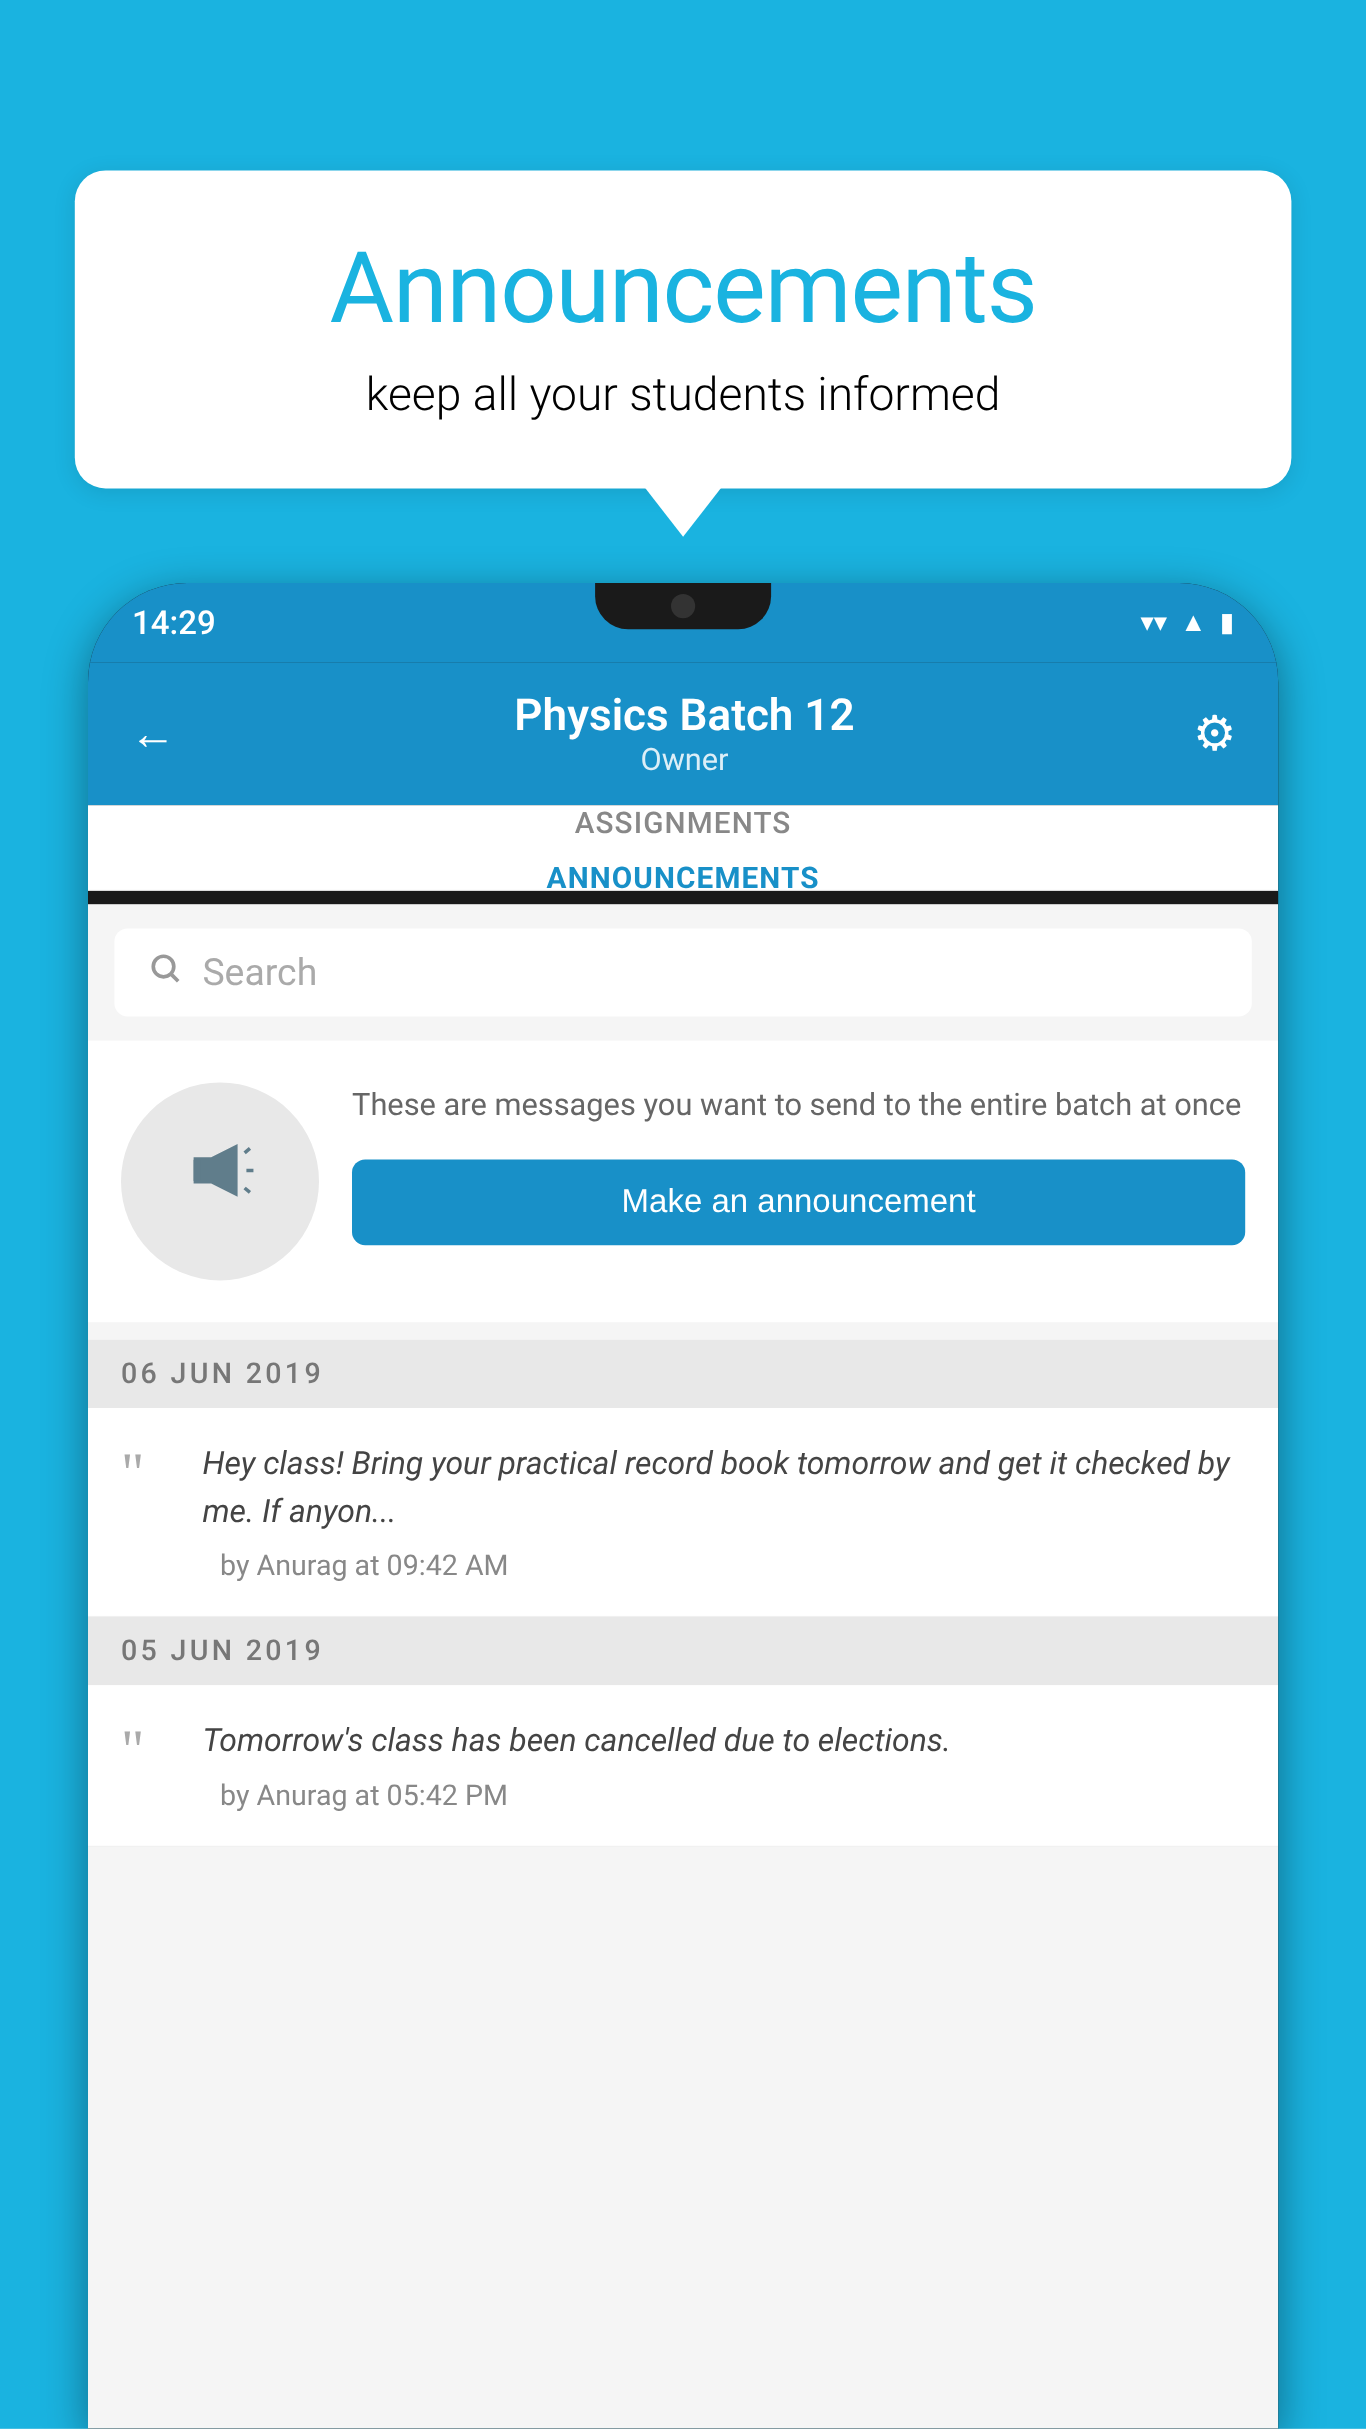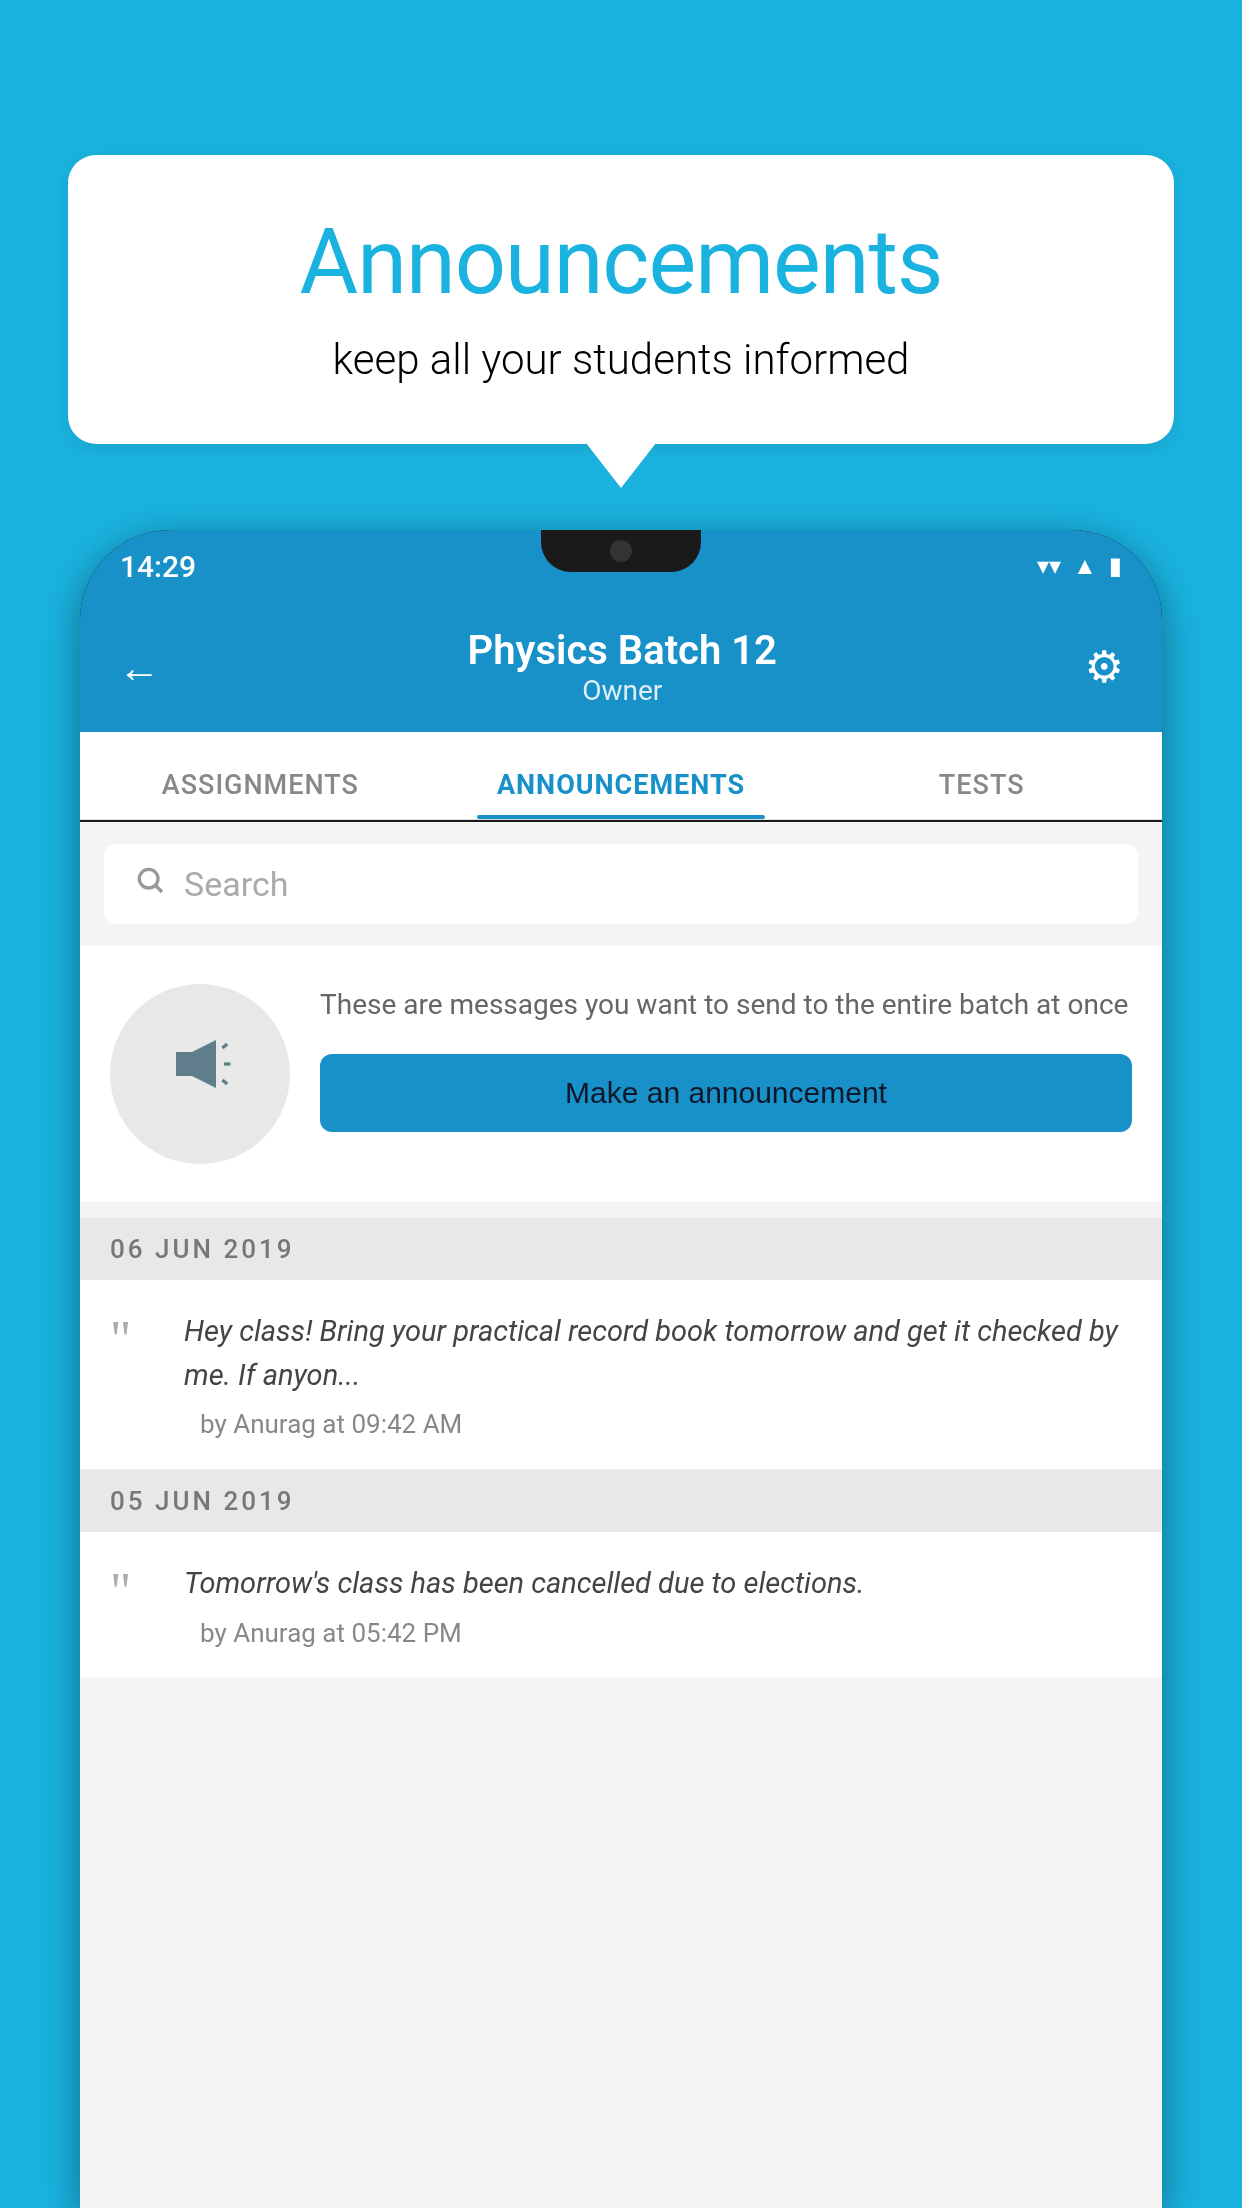--- a/index.html
+++ b/index.html
@@ -163,25 +163,25 @@
       font-size: 44px;
       cursor: pointer;
     }
 
     
     .tabs-bar {
       position: absolute;
       top: 202px;
       left: 0;
       right: 0;
-      height: 88px;
+      height: 78px;
       background: white;
       display: flex;
-      align-items: flex-end;
       border-bottom: 1px solid #ddd;
+      flex-direction: column;
     }
 
     .tab {
       flex: 1;
       text-align: center;
       padding-bottom: 18px;
       font-size: 27px;
       color: #888;
       letter-spacing: 1px;
       font-weight: 500;
@@ -270,21 +270,21 @@
 
     .announcement-desc {
       font-size: 28px;
       color: #666;
       line-height: 1.5;
       margin-bottom: 28px;
     }
 
     .make-announcement-btn {
       background: #1890c8;
-      color: #0f172a;
+      color: #ffffff;
       border: none;
       border-radius: 12px;
       padding: 22px 36px;
       font-size: 30px;
       font-weight: 500;
       cursor: pointer;
       width: 100%;
     }
 
     

